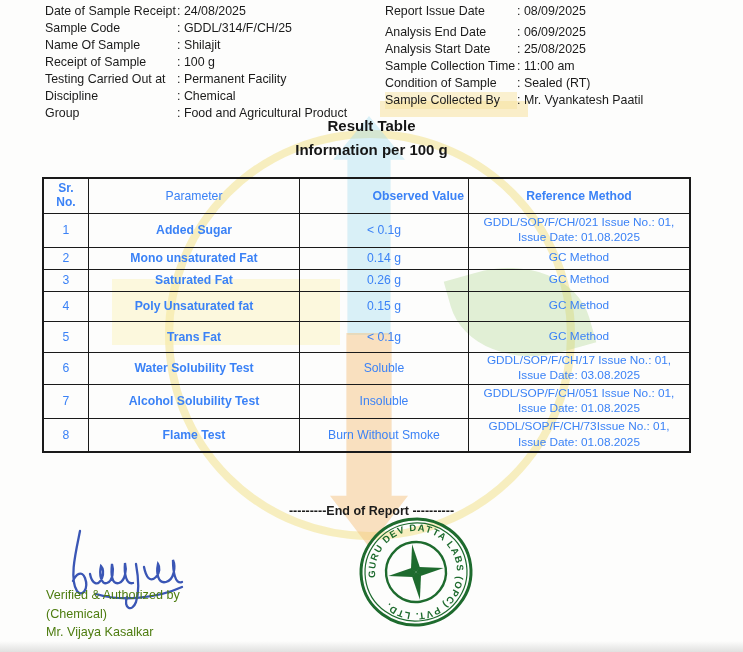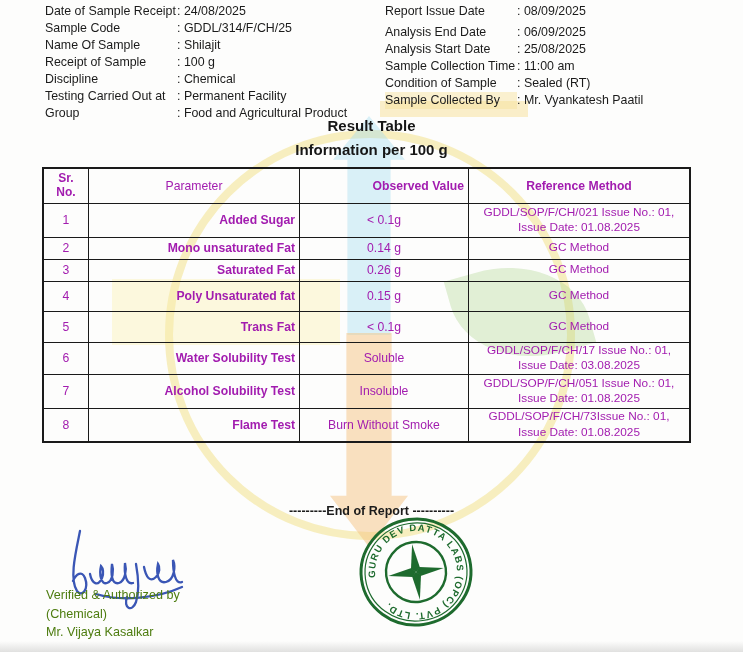--- a/index.html
+++ b/index.html
@@ -56,35 +56,35 @@
   .info-label{display:inline-block;width:132px;flex:0 0 132px;}
   .info-value{display:inline-block;}
   .highlighted .info-label{background:rgba(247,224,152,0.45);}
   .title{
     position:absolute;left:0;width:743px;text-align:center;
     font-weight:bold;font-size:15px;color:#161616;
   }
   #result-title{top:117px;}
   #result-subtitle{top:141px;}
   table.results{
-    position:absolute;left:42px;top:167px;width:610px;
+    position:absolute;left:42px;top:177px;width:610px;
     border-collapse:collapse;table-layout:fixed;
     border:2.2px solid #1a1a1a;
-    font-size:12.2px;color:#a21caf;
+    font-size:12.2px;color:#3b82f6;
   }
   table.results th, table.results td{
     border:1.6px solid #1a1a1a;padding:0 4px;overflow:hidden;
   }
   th.th-sr{width:36px;font-size:12px;line-height:1.15;white-space:pre-line;font-weight:bold;}
   th.th-param{width:202px;text-align:center;padding-left:8px;font-weight:normal;}
   th.th-obs{width:160px;text-align:right;font-weight:bold;}
   th.th-ref{width:212px;text-align:center;font-weight:bold;}
   tr.header-row{height:35px;}
   td.td-sr{text-align:center;}
-  td.td-param{text-align:right;padding-left:8px;font-weight:bold;margin-top:6px;}
+  td.td-param{text-align:center;padding-left:8px;font-weight:bold;margin-top:6px;}
   td.td-obs{text-align:center;}
   td.td-ref{text-align:center;font-size:11.8px;line-height:1.3;white-space:pre-line;}
   #end-of-report{
     position:absolute;left:0;top:504px;width:743px;text-align:center;
     font-size:12.5px;font-weight:600;color:#1b1b1b;
   }
   #signature-svg{position:absolute;left:52px;top:527px;}
   .sig-block{
     position:absolute;left:46px;top:586px;
     font-size:12.6px;line-height:18.5px;color:#4d7c0f;
@@ -121,27 +121,27 @@
     <span class="info-label">Name Of Sample</span>
     <span class="info-value">: Shilajit</span>
   </div>
 
   <div class="info-row">
     <span class="info-label">Receipt of Sample</span>
     <span class="info-value">: 100 g</span>
   </div>
 
   <div class="info-row">
+    <span class="info-label">Testing Carried Out at</span>
+    <span class="info-value">: Permanent Facility</span>
+  </div>
+
+  <div class="info-row">
     <span class="info-label">Discipline</span>
     <span class="info-value">: Chemical</span>
-  </div>
-
-  <div class="info-row">
-    <span class="info-label">Testing Carried Out at</span>
-    <span class="info-value">: Permanent Facility</span>
   </div>
 
   <div class="info-row">
     <span class="info-label">Group</span>
     <span class="info-value">: Food and Agricultural Product</span>
   </div>
 </div>
     <div class="info-block" id="info-right">
   <div class="info-row gap-after">
     <span class="info-label">Report Issue Date</span>

